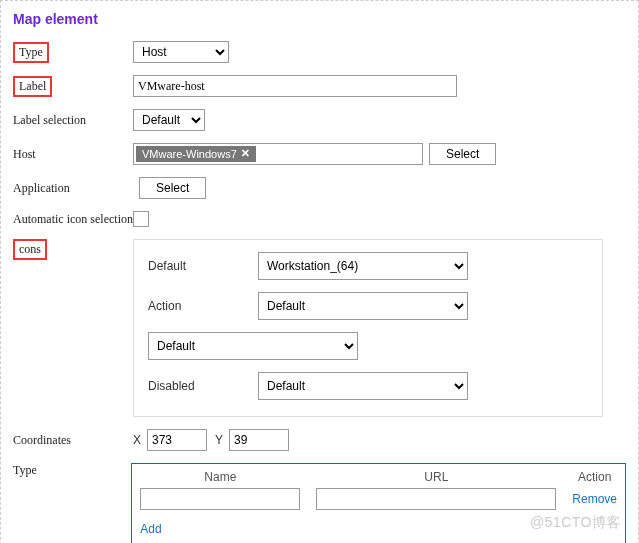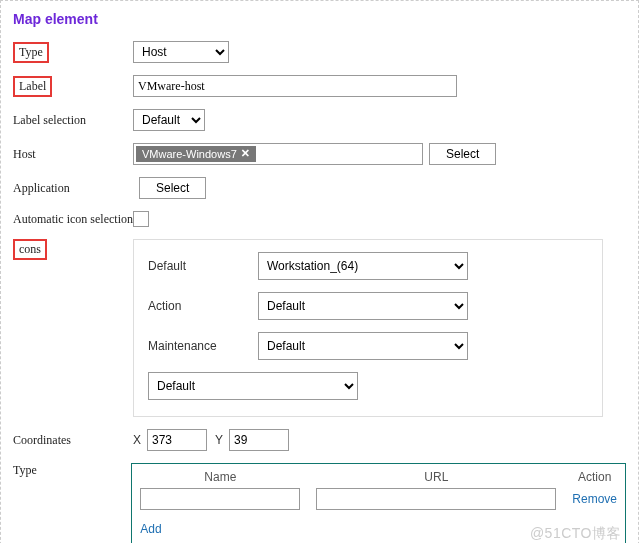--- a/index.html
+++ b/index.html
@@ -81,21 +81,21 @@
     padding:6px 8px 4px; text-align:center;
   }
   table.urls td { padding: 0 8px 8px; vertical-align: middle; }
   .url-name { width: 160px; }
   .url-url  { width: 240px; }
   .action-col { width: 60px; text-align:right; }
   .link { color:#1f6fb2; cursor:pointer; font-size:12px; }
   .link-remove { color:#1f6fb2;text-align:right; }
   .add-pad { padding: 4px 8px 10px; }
   .watermark {
-    position:absolute; right:18px; bottom:0;
+    position:absolute; right:18px; bottom:11px;
     color:#ccc; font-size:14px; letter-spacing:0.5px;
     pointer-events:none;
   }
 </style>
 </head>
 <body>
 
 
 
 <span class="title">Map element</span>
@@ -158,24 +158,24 @@
   <div class="icons-box">
     <div class="irow">
       <div class="il">Default</div>
       <select class="isel"><option>Workstation_(64)</option></select>
     </div>
     <div class="irow">
       <div class="il">Action</div>
       <select class="isel"><option>Default</option></select>
     </div>
     <div class="irow">
-      <div class="il">Maintenance</div>
       <select class="isel"><option>Default</option></select>
     </div>
     <div class="irow">
+      <div class="il">Disabled</div>
       <select class="isel"><option>Default</option></select>
     </div>
   </div>
 </div>
 
 
 <div class="row">
   <div class="lcol">Coordinates</div>
   <span class="coord-lbl">X</span>
   <input type="text" class="coord-in" value="373" style="">

